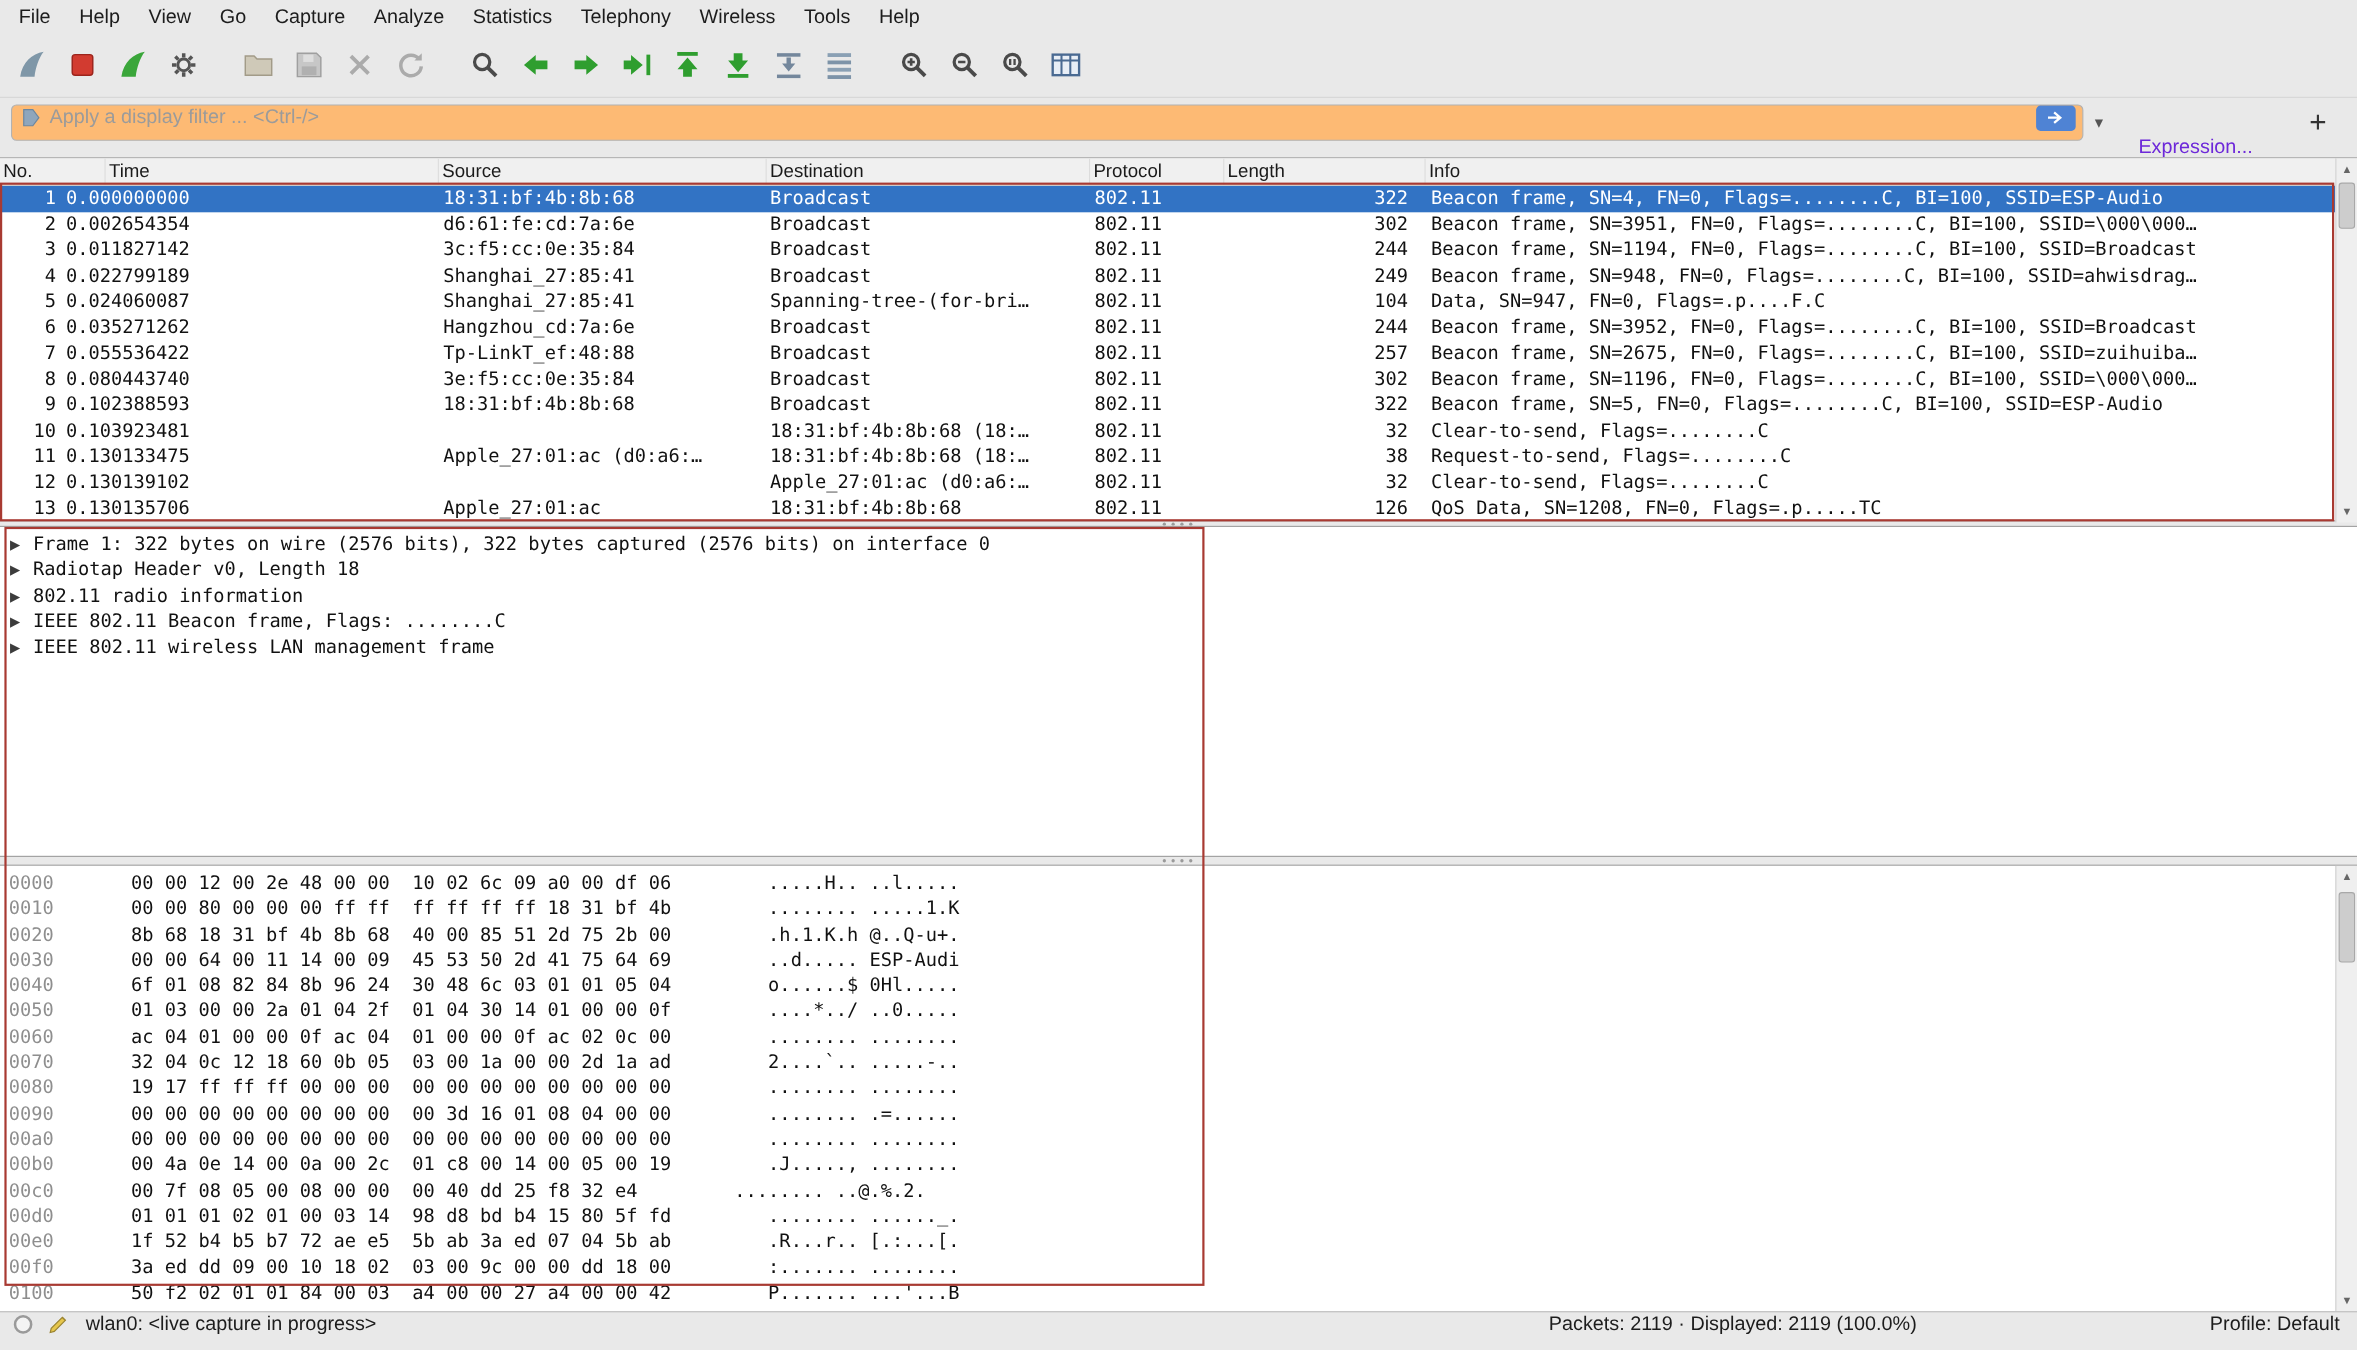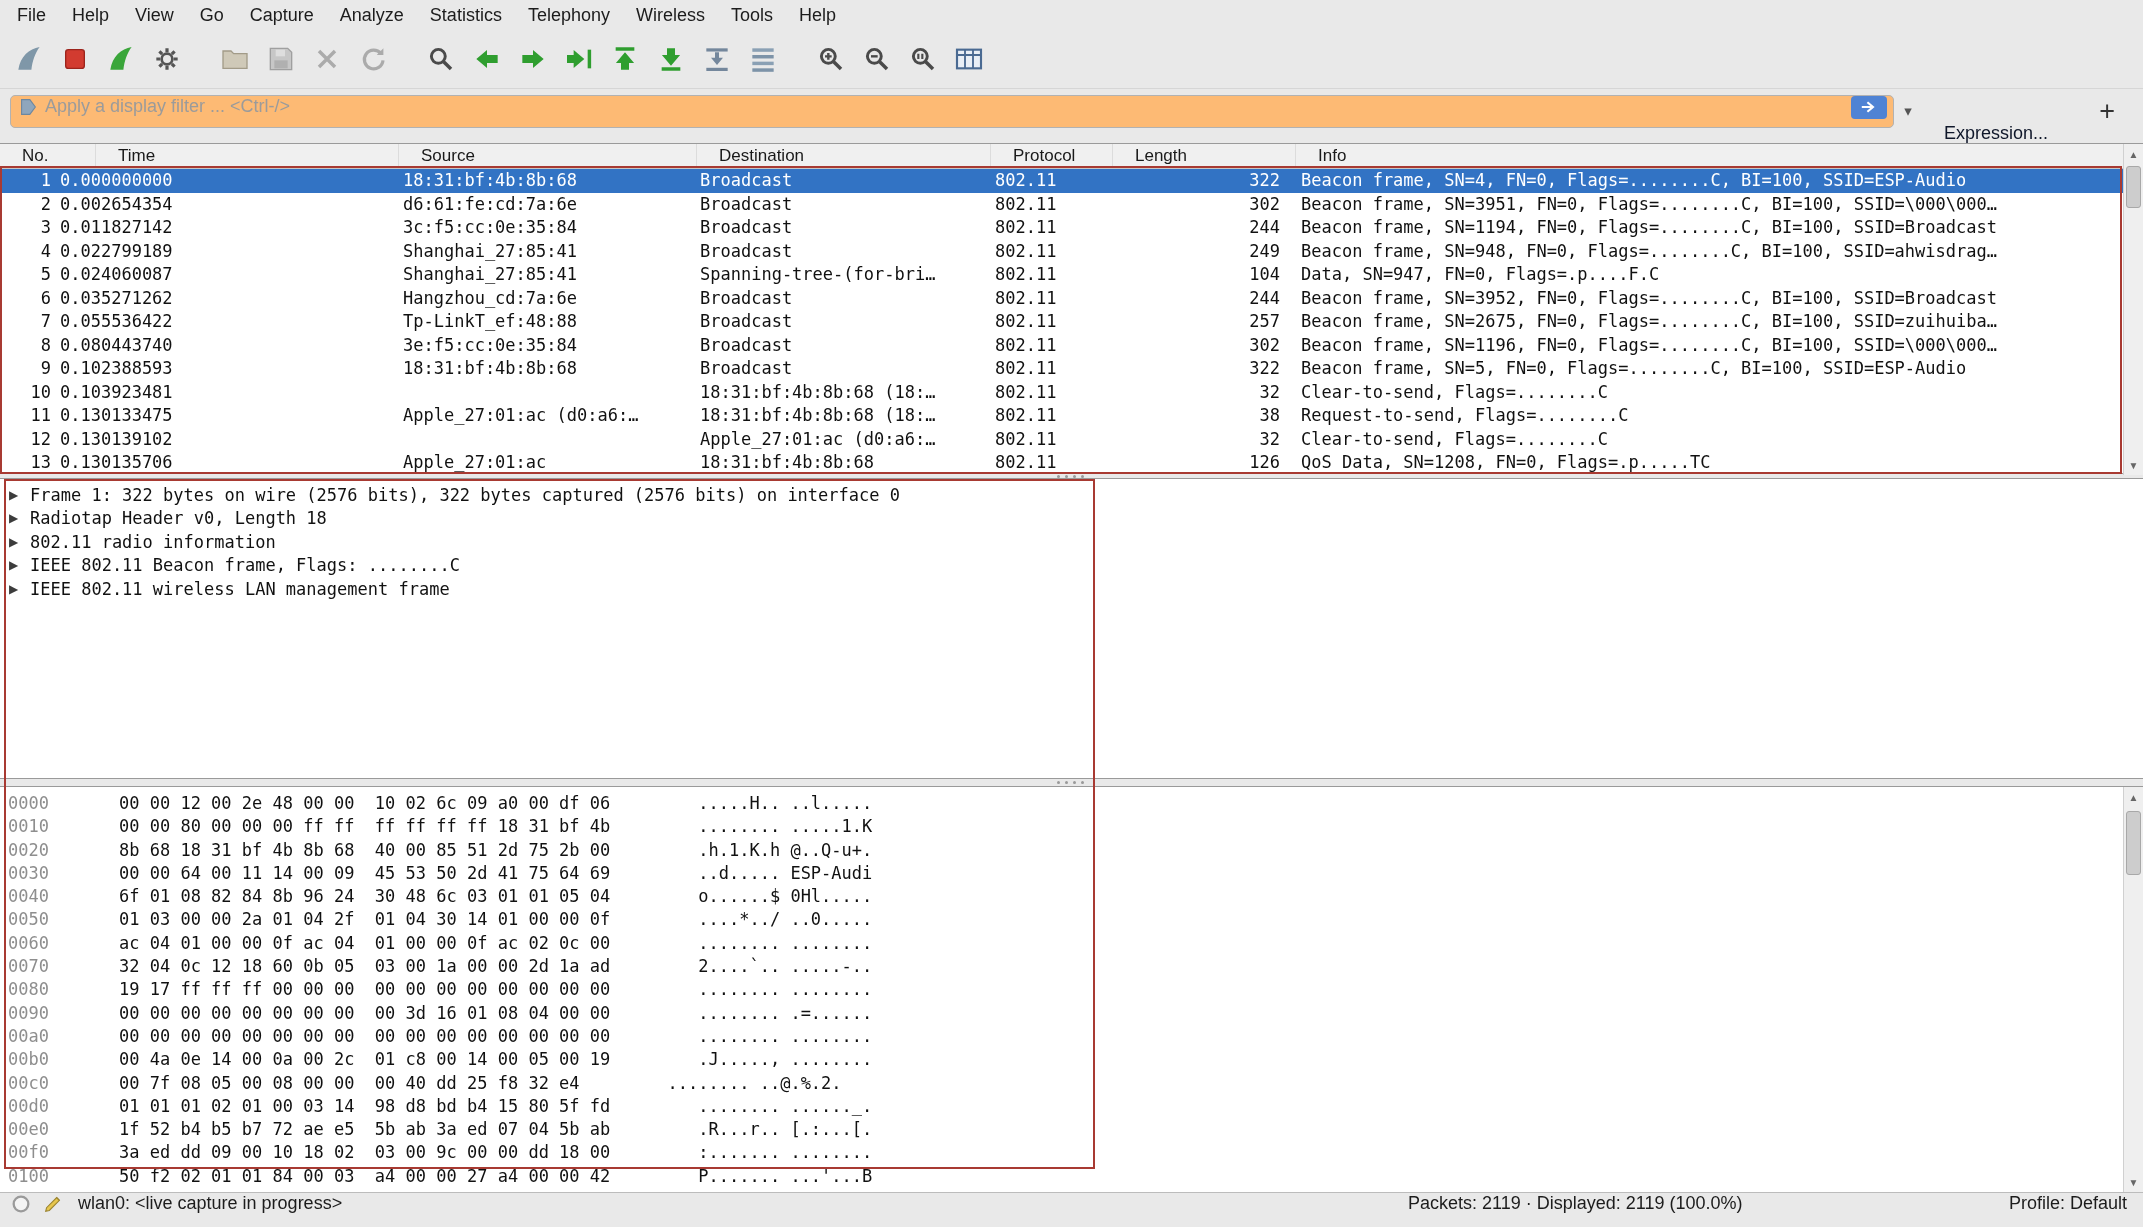--- a/index.html
+++ b/index.html
@@ -18,27 +18,27 @@
   .tgap{width:22px;flex:none;}
 
   
   .filterbar{position:absolute;left:0;top:89px;width:2143px;height:44px;display:flex;align-items:center;padding:0 10px;}
   .filter-wrap{flex:0 0 1884px;height:33px;background:#fdba74;border:1px solid #b2b2b2;border-radius:5px;display:flex;align-items:flex-start;padding:0 6px;}
   .fbookmark{flex:none;margin-right:6px;}
   .filter-input{flex:1;border:none;outline:none;font-size:18px;color:#333;background:transparent;font-family:"Liberation Sans",sans-serif;}
   .filter-input::placeholder{color:#9b9b9b;opacity:1;}
   .fapply{flex:none;width:36px;height:23px;background:#4f83d4;border-radius:4px;display:flex;align-items:center;justify-content:center;}
   .fdrop{flex:none;width:28px;text-align:center;font-size:15px;color:#555;}
-  .fexpr{margin-left:22px;font-size:18px;color:#0f172a;white-space:nowrap;margin-top:44px;}
+  .fexpr{margin-left:22px;font-size:18px;color:#6d28d9;white-space:nowrap;margin-top:44px;}
   .fplus{margin-left:auto;margin-right:18px;font-size:27px;color:#333;line-height:27px;}
 
   
   .plist{position:absolute;left:0;top:143px;width:2143px;height:331px;background:#fff;border-top:1px solid #9a9a9a;border-bottom:1px solid #9a9a9a;}
   .phead{position:absolute;left:0;top:0;height:25px;width:2123px;display:flex;background:#f0f0f0;border-bottom:1px solid #c6c6c6;font-size:17px;color:#1a1a1a;overflow:hidden;}
-  .hcol{line-height:24px;padding-left:22px;border-right:1px solid #dcdcdc;overflow:hidden;white-space:nowrap;flex:none;}
+  .hcol{line-height:24px;padding-left:3px;border-right:1px solid #dcdcdc;overflow:hidden;white-space:nowrap;flex:none;}
   .hc0{width:96px}.hc1{width:303px}.hc2{width:298px}.hc3{width:294px}.hc4{width:122px}.hc5{width:183px}.hc6{flex:1;border-right:none}
   .prows{position:absolute;left:0;top:25px;width:2123px;height:306px;overflow:hidden;
          font-family:"DejaVu Sans Mono","Liberation Mono",monospace;font-size:17px;}
   .prow{display:flex;height:23.5px;line-height:23.5px;white-space:pre;color:#111;}
   .prow.sel{background:var(--sel);color:#fff;}
   .c-no{width:60px;text-align:right;padding-right:9px;flex:none;overflow:hidden;}
   .c-time{width:343px;flex:none;overflow:hidden;}
   .c-src{width:297px;flex:none;overflow:hidden;}
   .c-dst{width:295px;flex:none;overflow:hidden;}
   .c-proto{width:118px;flex:none;overflow:hidden;}

